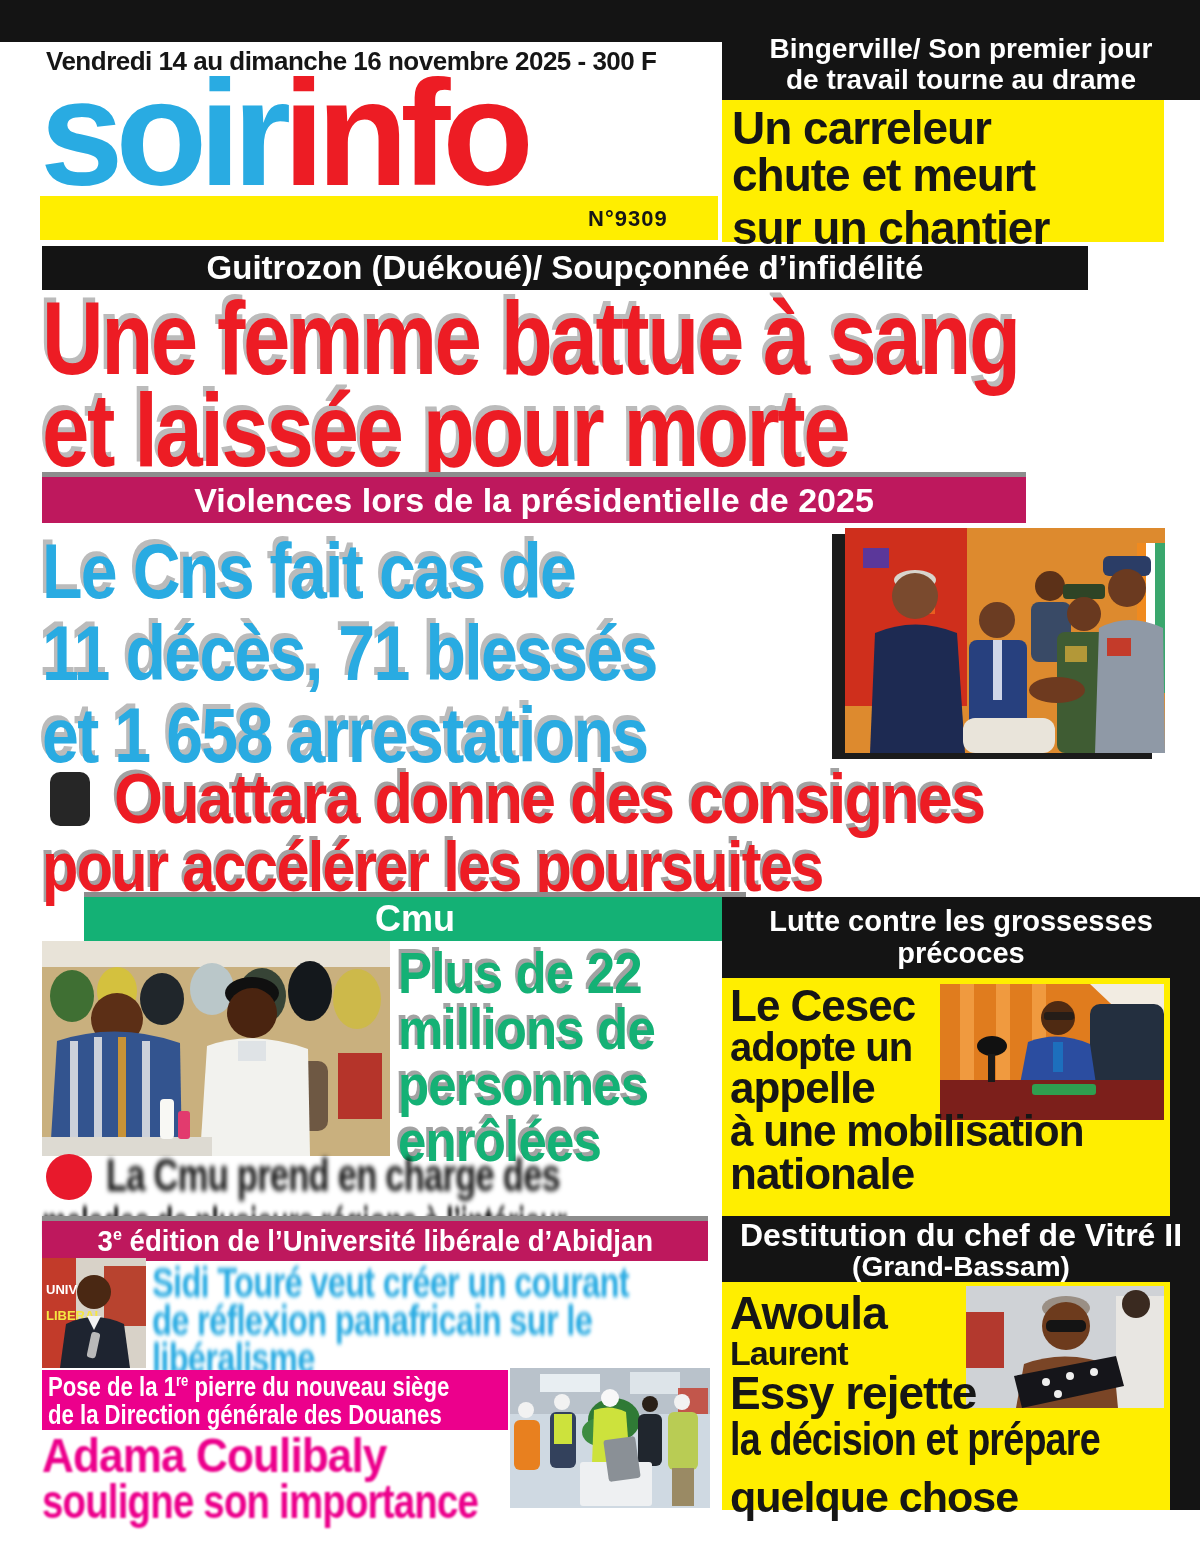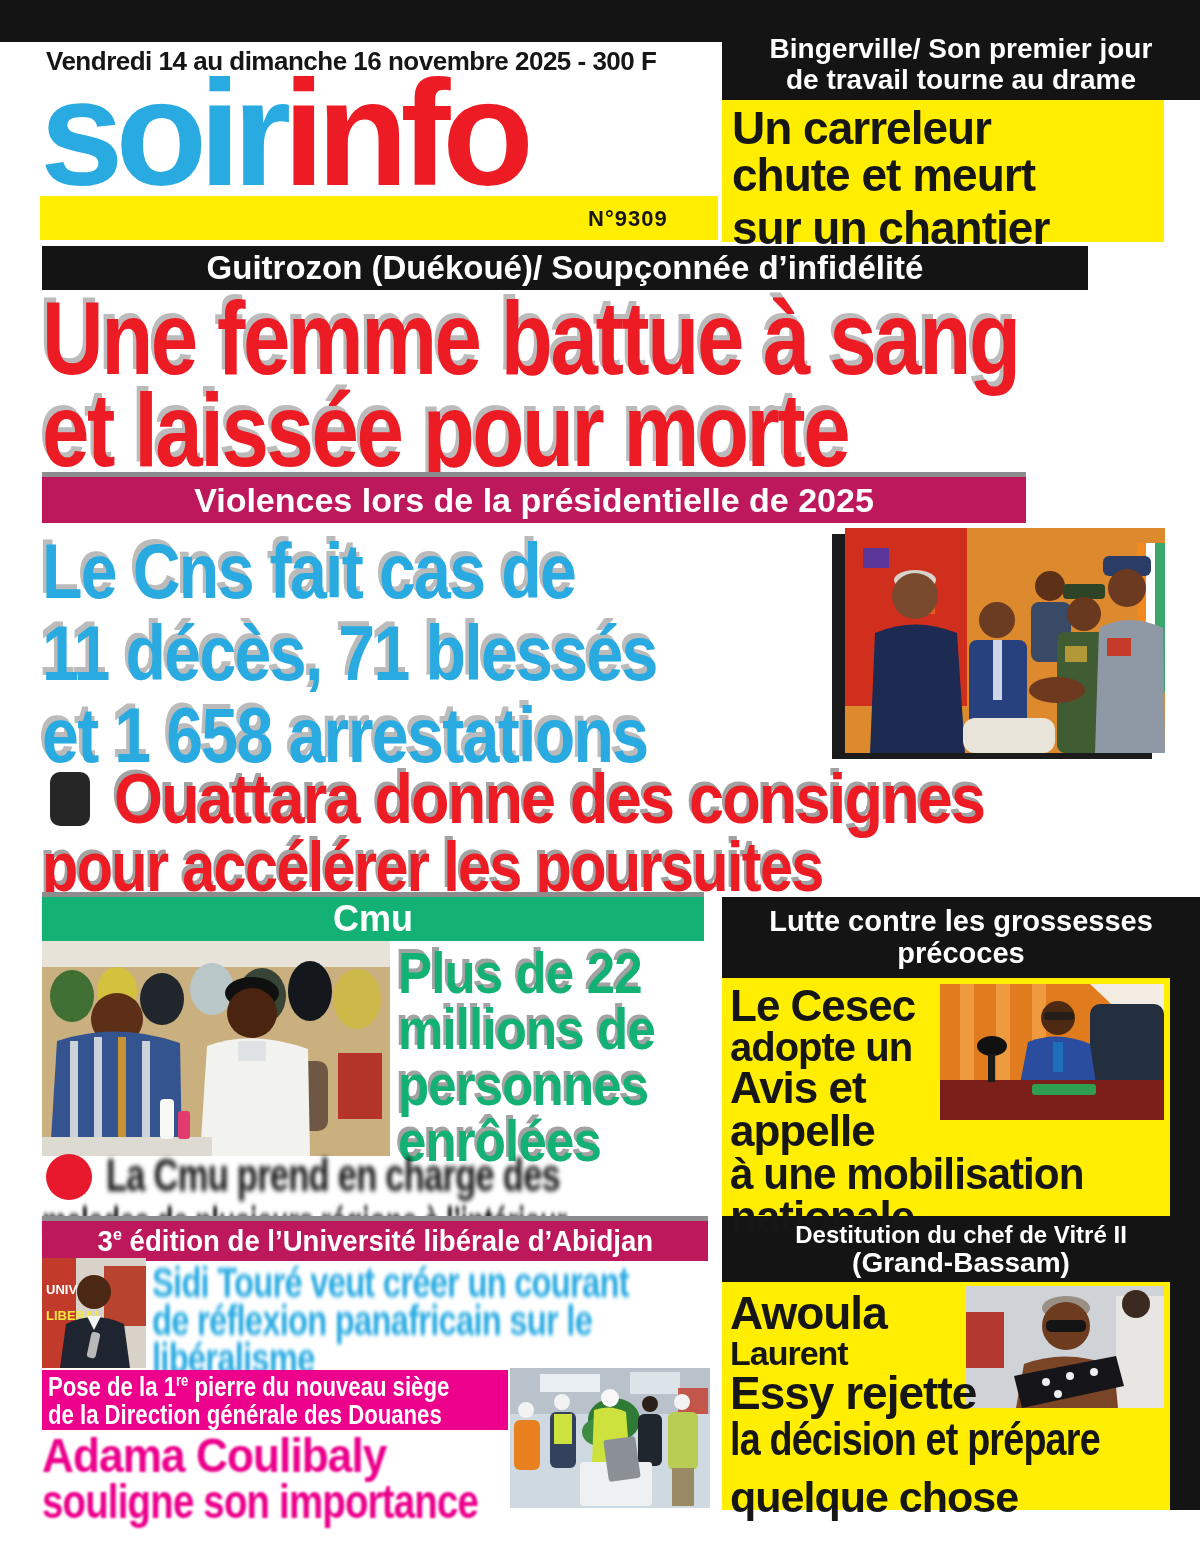--- a/index.html
+++ b/index.html
@@ -4,21 +4,21 @@
 <style>
   html,body{margin:0;padding:0;background:#ffffff;}
   #page{position:relative;width:1200px;height:1546px;background:#ffffff;overflow:hidden;
         font-family:"Liberation Sans",sans-serif;}
   .abs{position:absolute;}
   .ln{display:block;white-space:nowrap;transform-origin:0 0;line-height:1;}
   .bar{display:flex;align-items:center;justify-content:center;}
   
   .c-cyan{color:#29abe2;} .c-red{color:#ed1c24;} .c-green{color:#14b175;}
   .c-mag{color:#ec008c;} .c-blk{color:#161616;} .c-wht{color:#ffffff;}
-  .bg-cyan{background:#be185d;} .bg-grn{background:#14b175;}
+  .bg-cyan{background:#be185d;} .bg-grn{background:#14b175;margin-left:42px;}
   .bg-yel{background:#ffee00;} .bg-mag{background:#ec008c;} .bg-blk{background:#141414;}
   .w9{font-weight:900;} .w8{font-weight:800;}
   .shadow-top{box-shadow:0 -5px 0 #8d8d8d;}
   .hshadow{text-shadow:-4px -5px 0 rgba(105,105,105,.45);}
   .dshadow{text-shadow:-3px -4px 0 rgba(70,70,70,.5);}
   .blur3{filter:blur(2.6px);} .blur2{filter:blur(2px);} .blur1{filter:blur(1.3px);}
   svg{display:block;}
 </style>
 </head>
 <body>
@@ -220,28 +220,27 @@
       <rect x="113" y="58" width="10" height="30" fill="#1d6fbd"></rect>
       <rect x="0" y="96" width="224" height="40" fill="#7c1f1b"></rect>
       <ellipse cx="52" cy="62" rx="15" ry="10" fill="#111111"></ellipse>
       <rect x="48" y="70" width="7" height="28" fill="#1a1a1a"></rect>
       <rect x="92" y="100" width="64" height="11" rx="3" fill="#2f9e4f"></rect>
     </svg>
   </div>
   <div class="abs" style="left:730px;top:984px;">
     <span class="ln c-blk w9" style="font-size:44px;letter-spacing:-1px;">Le Cesec</span>
     <span class="ln c-blk w9" style="font-size:40px;letter-spacing:-1px;margin-top:-1px;">adopte un</span>
-    <span class="ln c-blk w9" style="font-size:44px;letter-spacing:-1px;margin-top:-1px;">Avis et</span>
     <span class="ln c-blk w9" style="font-size:44px;letter-spacing:-1px;margin-top:-1px;">appelle</span>
     <span class="ln c-blk w9" style="font-size:44px;letter-spacing:-1px;margin-top:-1px;transform:scaleX(.96);">à une mobilisation</span>
     <span class="ln c-blk w9" style="font-size:44px;letter-spacing:-1px;margin-top:-1px;">nationale</span>
   </div>
 
   <div class="abs" style="left:722px;top:1218px;width:478px;height:64px;display:flex;flex-direction:column;justify-content:center;align-items:center;">
-    <span class="ln c-wht w9" style="font-size:24px;">Destitution du chef de Vitré II</span>
+    <span class="ln c-wht w9" style="font-size:32px;">Destitution du chef de Vitré II</span>
     <span class="ln c-wht w9" style="font-size:28px;margin-top:2px;">(Grand-Bassam)</span>
   </div>
   <div class="abs bg-yel" style="left:722px;top:1282px;width:448px;height:228px;"></div>
   <div class="abs" style="left:966px;top:1286px;width:198px;height:122px;">
     <svg width="198" height="122" viewBox="0 0 198 122" preserveAspectRatio="none">
       <rect width="198" height="122" fill="#cfd2d6"></rect>
       <rect x="150" y="10" width="48" height="112" fill="#e8e6e2"></rect>
       <circle cx="170" cy="18" r="14" fill="#3a2a20"></circle>
       <rect x="0" y="26" width="38" height="56" fill="#b3392e"></rect>
       <ellipse cx="100" cy="22" rx="24" ry="12" fill="#9a8f85"></ellipse>

